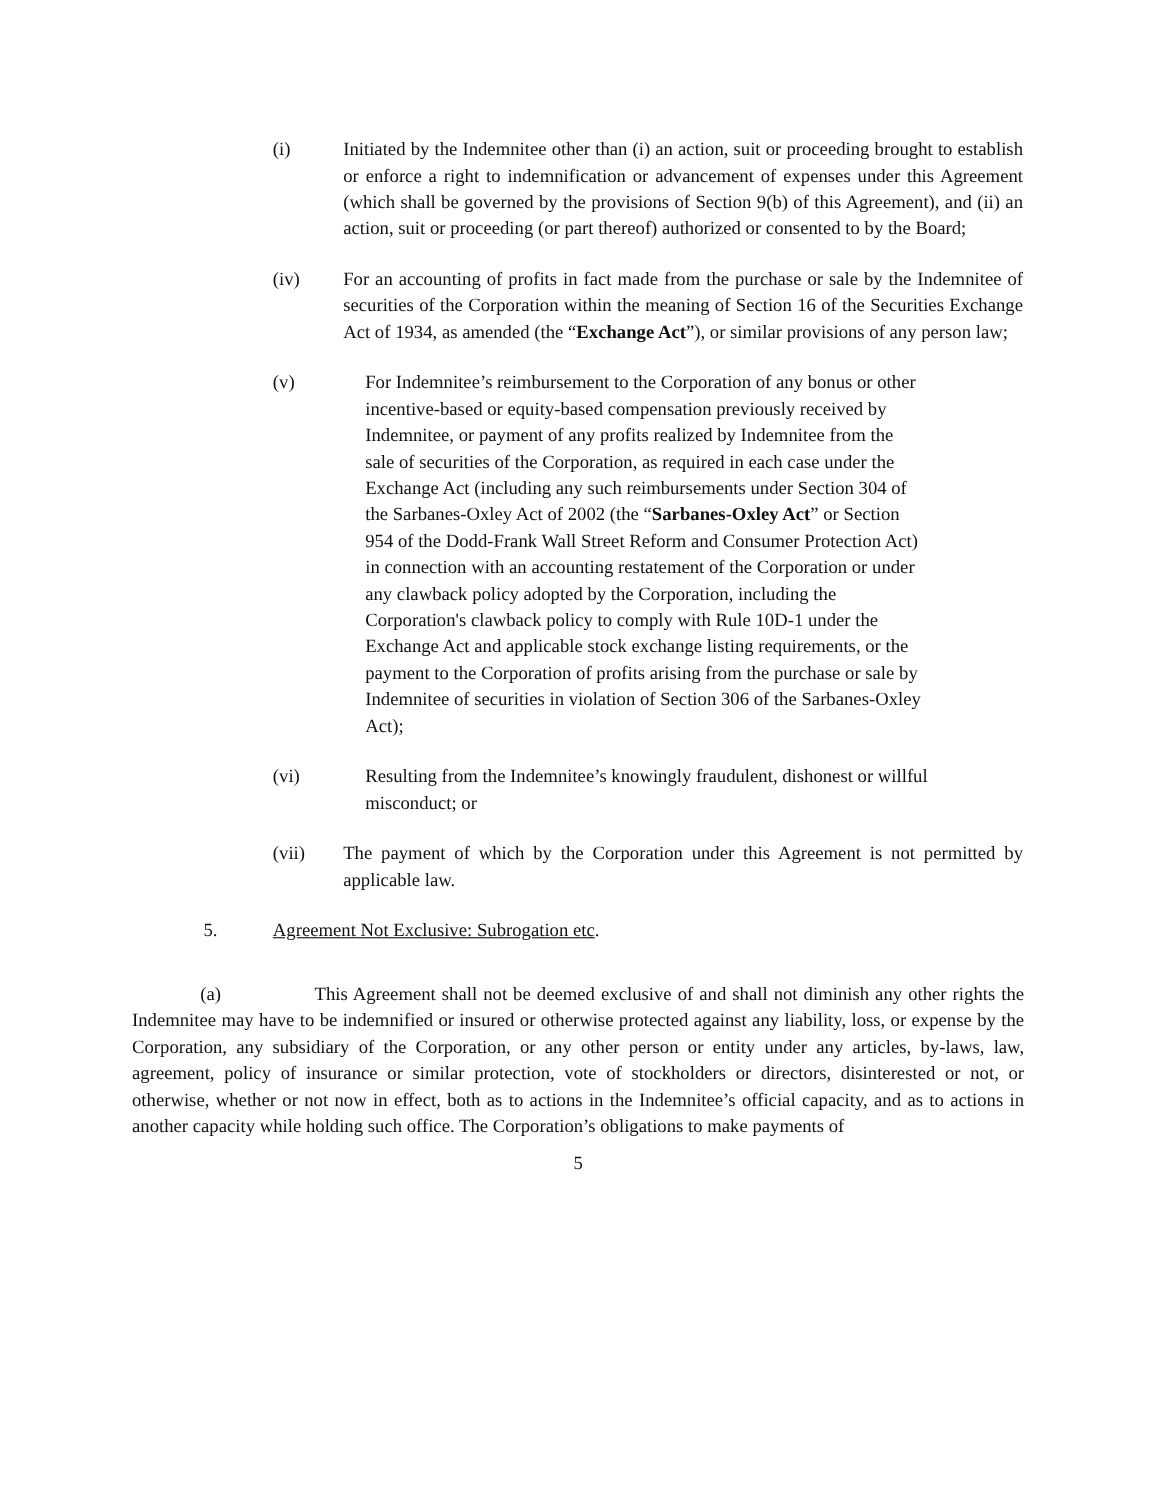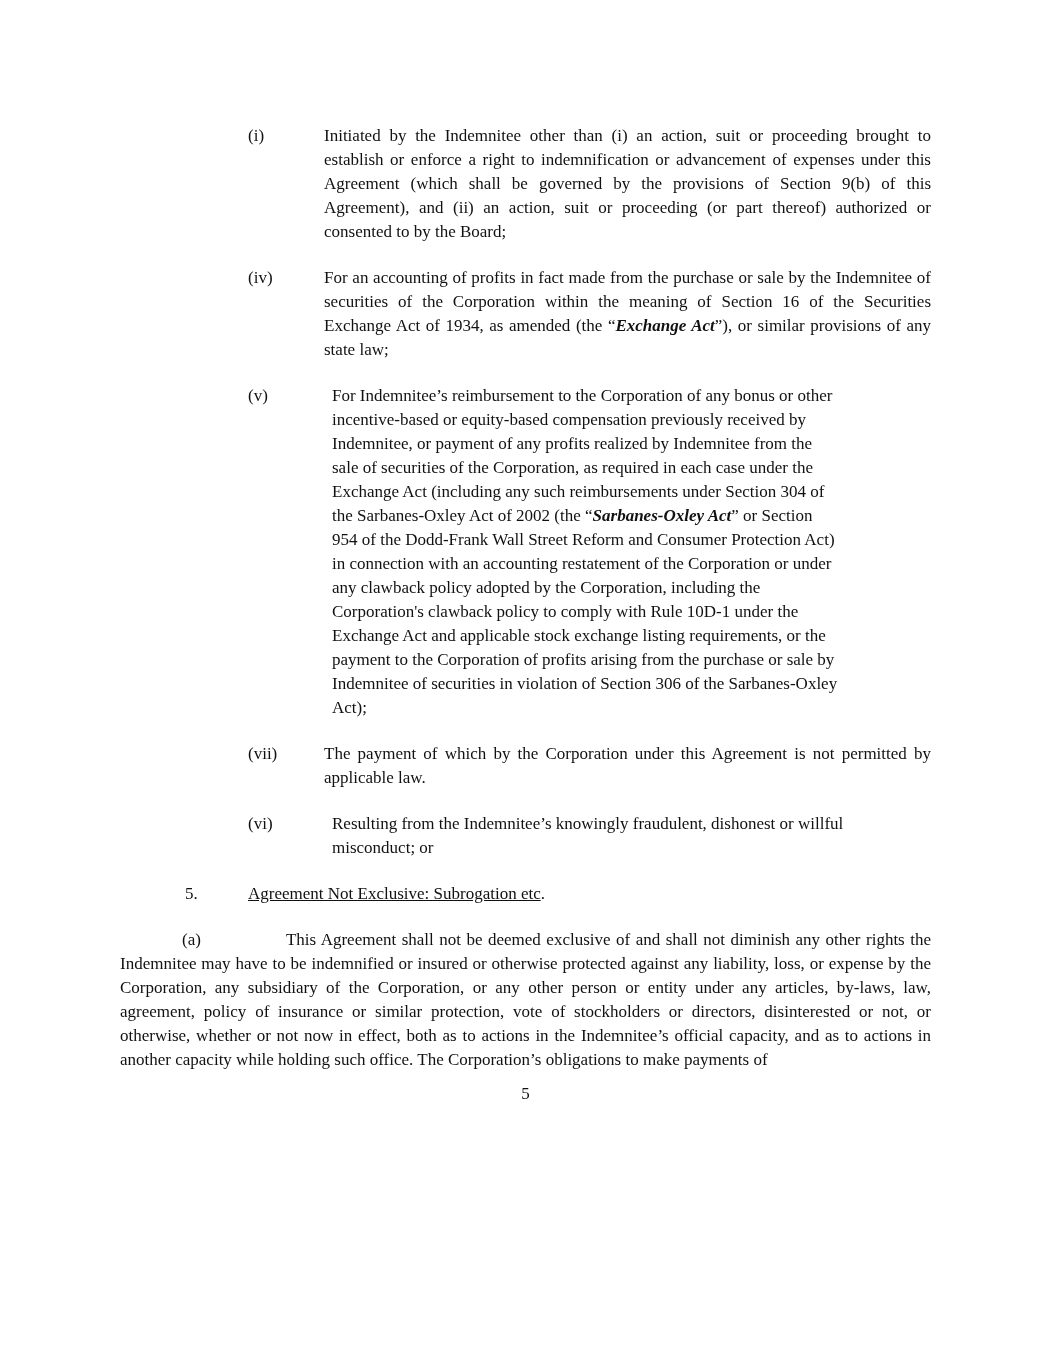--- a/index.html
+++ b/index.html
@@ -28,25 +28,25 @@
     display: flex;
     margin-bottom: 22px;
   }
   .li .marker {
     flex: none;
     width: 64px;
   }
   .li .litext {
     width: 618px;
   }
-  .litext.j { text-align: justify; margin-left: 12px; }
+  .litext.j { text-align: justify; }
   .litext.pre { white-space: pre-line; text-align: left; margin-left: 20px; }
-  .seg-bi { font-weight: bold; font-style: italic; }
+  .seg-bi { font-weight: bold; }
   .sec {
-    margin: 0 0 22px 65px;
+    margin: 0 0 34px 65px;
   }
   .sec-num {
     display: inline-block;
     width: 63px;
   }
   .sec-title {
     text-decoration: underline;
   }
   .para {
     margin: 0;
@@ -73,21 +73,21 @@
 
     <div class="li">
       <span class="marker">(i)</span>
       <div class="litext j"><span>Initiated by the Indemnitee other than (i) an action, suit or proceeding brought to establish or enforce a right to indemnification or advancement of expenses under this Agreement (which shall be governed by the provisions of Section 9(b) of this Agreement), and (ii) an action, suit or proceeding (or part thereof) authorized or consented to by the Board;</span></div>
     </div>
 
 
 
     <div class="li">
       <span class="marker">(iv)</span>
-      <div class="litext j"><span>For an accounting of profits in fact made from the purchase or sale by the Indemnitee of securities of the Corporation within the meaning of Section 16 of the Securities Exchange Act of 1934, as amended (the “</span><span class="seg-bi">Exchange Act</span><span>”), or similar provisions of any state law;</span></div>
+      <div class="litext j"><span>For an accounting of profits in fact made from the purchase or sale by the Indemnitee of securities of the Corporation within the meaning of Section 16 of the Securities Exchange Act of 1934, as amended (the “</span><span class="seg-bi">Exchange Act</span><span>”), or similar provisions of any person law;</span></div>
     </div>
 
     <div class="li">
       <span class="marker">(v)</span>
       <div class="litext pre"><span>For Indemnitee’s reimbursement to the Corporation of any bonus or other
 incentive-based or equity-based compensation previously received by
 Indemnitee, or payment of any profits realized by Indemnitee from the
 sale of securities of the Corporation, as required in each case under the
 Exchange Act (including any such reimbursements under Section 304 of
 the Sarbanes-Oxley Act of 2002 (the “</span><span class="seg-bi">Sarbanes-Oxley Act</span><span>” or Section
@@ -95,28 +95,28 @@
 in connection with an accounting restatement of the Corporation or under
 any clawback policy adopted by the Corporation, including the
 Corporation's clawback policy to comply with Rule 10D-1 under the
 Exchange Act and applicable stock exchange listing requirements, or the
 payment to the Corporation of profits arising from the purchase or sale by
 Indemnitee of securities in violation of Section 306 of the Sarbanes-Oxley
 Act);</span></div>
     </div>
 
     <div class="li">
-      <span class="marker">(vii)</span>
-      <div class="litext j"><span>The payment of which by the Corporation under this Agreement is not permitted by applicable law.</span></div>
+      <span class="marker">(vi)</span>
+      <div class="litext pre"><span>Resulting from the Indemnitee’s knowingly fraudulent, dishonest or willful
+misconduct; or</span></div>
     </div>
 
     <div class="li">
-      <span class="marker">(vi)</span>
-      <div class="litext pre"><span>Resulting from the Indemnitee’s knowingly fraudulent, dishonest or willful
-misconduct; or</span></div>
+      <span class="marker">(vii)</span>
+      <div class="litext j"><span>The payment of which by the Corporation under this Agreement is not permitted by applicable law.</span></div>
     </div>
 
   </div>
 
   <div class="sec">
     <span class="sec-num">5.</span><span class="sec-title">Agreement Not Exclusive: Subrogation etc</span><span>.</span>
   </div>
 
   <p class="para">
     <span>(a)</span><span class="ptab"></span><span><span>This Agreement shall not be deemed exclusive of and shall not diminish any other rights the Indemnitee may have to be indemnified or insured or otherwise protected against any liability, loss, or expense by the Corporation, any subsidiary of the Corporation, or any other person or entity under any articles, by-laws, law, agreement, policy of insurance or similar protection, vote of stockholders or directors, disinterested or not, or otherwise, whether or not now in effect, both as to actions in the Indemnitee’s official capacity, and as to actions in another capacity while holding such office. The Corporation’s obligations to make payments of</span></span>

